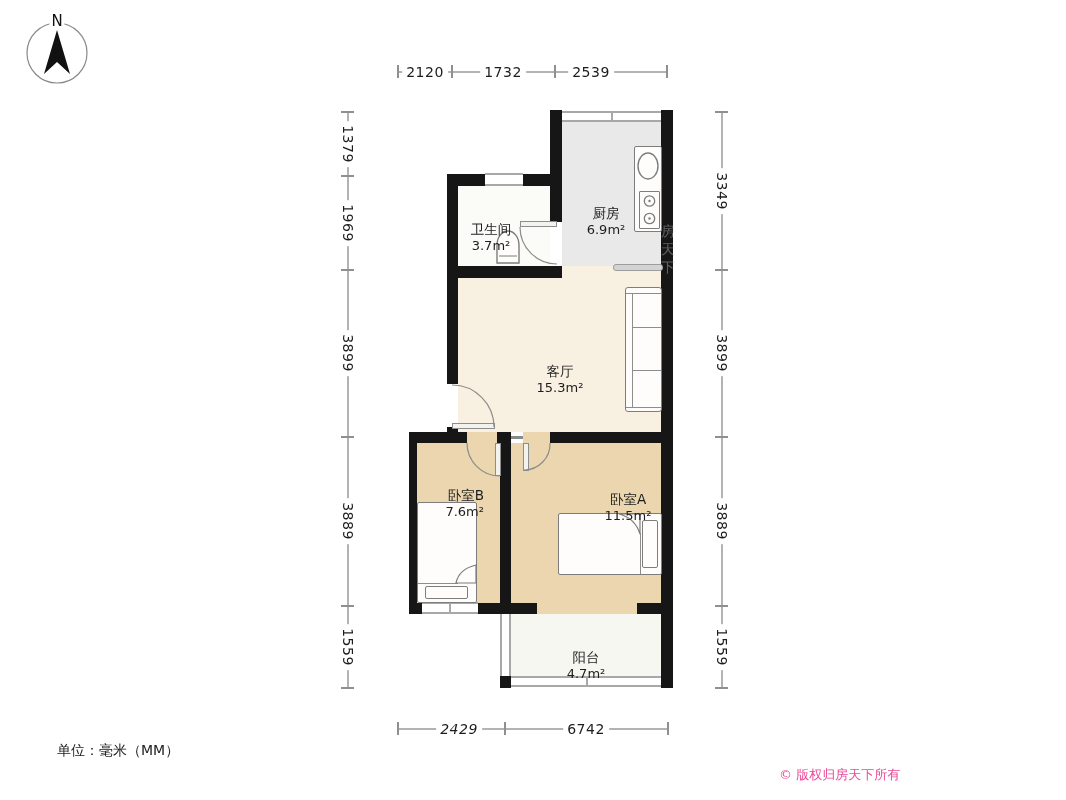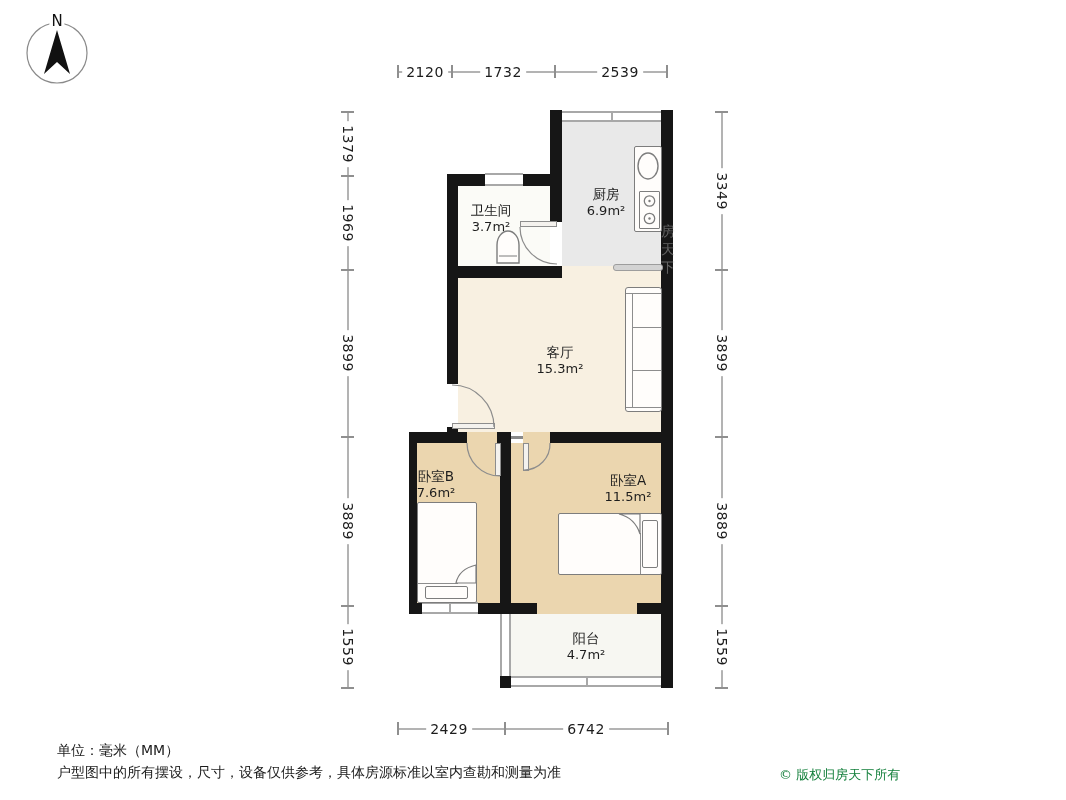--- a/index.html
+++ b/index.html
@@ -26,26 +26,26 @@
   .leaf{position:absolute;background:#f4f2ee;border:1px solid #8d8d8d;box-sizing:border-box;}
   
   .dimline{position:absolute;background:#b3b3b3;}
   .tick{position:absolute;background:#8f8f8f;}
   .dimlab{position:absolute;transform:translate(-50%,-50%);background:#fff;padding:0 4px;
           font-size:14px;color:#1c1c1c;letter-spacing:0.5px;white-space:nowrap;}
   .dimlabv{position:absolute;transform:translate(-50%,-50%) rotate(90deg);background:#fff;padding:0 4px;
           font-size:14px;color:#1c1c1c;letter-spacing:0.5px;white-space:nowrap;}
   
   .roomlab{position:absolute;width:96px;transform:translateX(-50%);text-align:center;color:#1d1d1d;line-height:1.25;}
-  .roomlab .nm{font-size:13.5px;}
+  .roomlab .nm{font-size:13.5px;margin-top:19px;}
   .roomlab .ar{font-size:13px;}
   
   .note1{position:absolute;left:57px;top:742px;font-size:14px;color:#1b1b1b;}
   .note2{position:absolute;left:57px;top:764px;font-size:14px;color:#1b1b1b;}
-  .copyright{position:absolute;left:779px;top:766px;font-size:13px;color:#15803d;}
+  .copyright{position:absolute;left:779px;top:766px;font-size:13px;color:#ec4899;}
   
   .nletter{position:absolute;left:57px;top:12px;transform:translateX(-50%);background:#fff;
            font-size:15px;color:#111;padding:0 2px;}
   .watermark{position:absolute;left:660px;top:222px;width:16px;font-size:14px;color:rgba(190,190,190,0.45);
              line-height:1.3;text-align:center;word-break:break-all;}
 </style>
 </head>
 <body>
 
 <div id="canvas">
@@ -150,50 +150,50 @@
     <div class="ar">6.9m²</div>
   </div>
   <div class="roomlab" style="left:491px;top:202px;">
     <div class="nm">卫生间</div>
     <div class="ar">3.7m²</div>
   </div>
   <div class="roomlab" style="left:560px;top:344px;">
     <div class="nm">客厅</div>
     <div class="ar">15.3m²</div>
   </div>
-  <div class="roomlab" style="left:436px;top:468px;">
+  <div class="roomlab" style="left:436px;top:468px;text-align:right;">
     <div class="nm">卧室B</div>
     <div class="ar">7.6m²</div>
   </div>
   <div class="roomlab" style="left:628px;top:472px;">
     <div class="nm">卧室A</div>
     <div class="ar">11.5m²</div>
   </div>
   <div class="roomlab" style="left:586px;top:630px;">
     <div class="nm">阳台</div>
     <div class="ar">4.7m²</div>
   </div>
 
   <div>
     <div class="dimline" style="left:398px;top:71px;width:270px;height:2px;"></div>
     <div class="tick" style="left:397px;top:65px;width:2px;height:13px;"></div>
     <div class="tick" style="left:451px;top:65px;width:2px;height:13px;"></div>
     <div class="tick" style="left:554px;top:65px;width:2px;height:13px;"></div>
     <div class="tick" style="left:666px;top:65px;width:2px;height:13px;"></div>
     <span class="dimlab" style="left:425px;top:72px;">2120</span>
     <span class="dimlab" style="left:503px;top:72px;">1732</span>
-    <span class="dimlab" style="left:620px;top:72px;">2539</span>
+    <span class="dimlab" style="left:591px;top:72px;">2539</span>
   </div>
 
   <div>
     <div class="dimline" style="left:398px;top:728px;width:271px;height:2px;"></div>
     <div class="tick" style="left:397px;top:722px;width:2px;height:13px;"></div>
     <div class="tick" style="left:504px;top:722px;width:2px;height:13px;"></div>
     <div class="tick" style="left:667px;top:722px;width:2px;height:13px;"></div>
-    <span class="dimlab" style="left:449px;top:729px;">2429</span>
+    <span class="dimlab" style="left:459px;top:729px;font-style:italic;">2429</span>
     <span class="dimlab" style="left:586px;top:729px;">6742</span>
   </div>
 
   <div>
     <div class="dimline" style="left:347px;top:112px;width:2px;height:576px;"></div>
     <div class="tick" style="left:341px;top:111px;width:13px;height:2px;"></div>
     <div class="tick" style="left:341px;top:175px;width:13px;height:2px;"></div>
     <div class="tick" style="left:341px;top:269px;width:13px;height:2px;"></div>
     <div class="tick" style="left:341px;top:436px;width:13px;height:2px;"></div>
     <div class="tick" style="left:341px;top:605px;width:13px;height:2px;"></div>
@@ -212,16 +212,15 @@
     <div class="tick" style="left:715px;top:436px;width:13px;height:2px;"></div>
     <div class="tick" style="left:715px;top:605px;width:13px;height:2px;"></div>
     <div class="tick" style="left:715px;top:687px;width:13px;height:2px;"></div>
     <span class="dimlabv" style="left:722px;top:191px;">3349</span>
     <span class="dimlabv" style="left:722px;top:353px;">3899</span>
     <span class="dimlabv" style="left:722px;top:521px;">3889</span>
     <span class="dimlabv" style="left:722px;top:647px;">1559</span>
   </div>
 
   <div class="note1">单位：毫米（MM）</div>
-  <div class="note2">户型图中的所有摆设，尺寸，设备仅供参考，具体房源标准以室内查勘和测量为准</div>
   <div class="copyright">© 版权归房天下所有</div>
 
 </div>
 
 </body></html>

